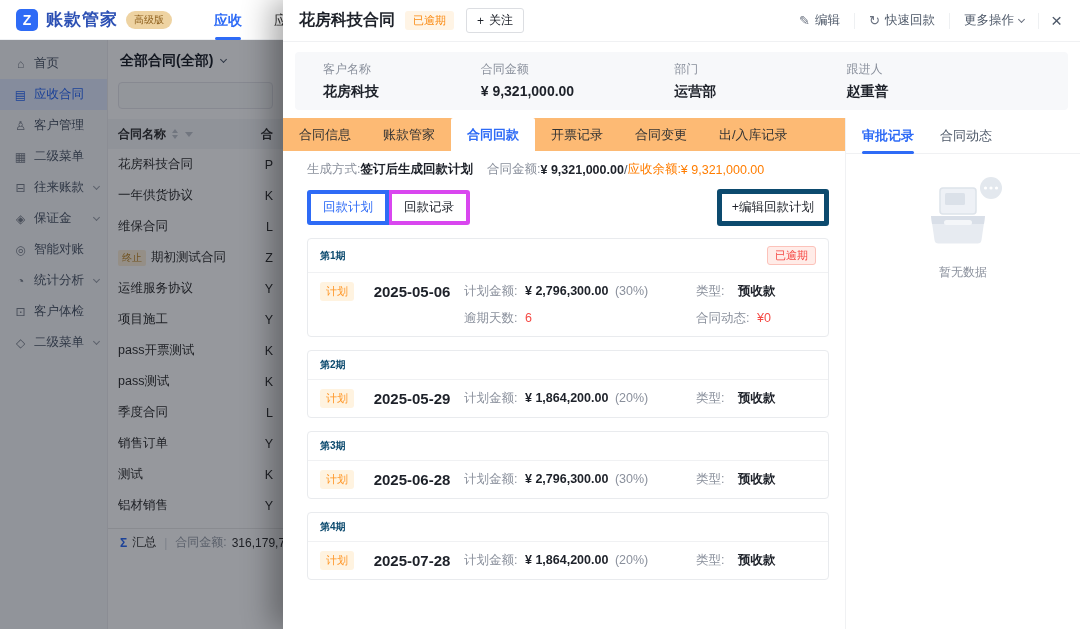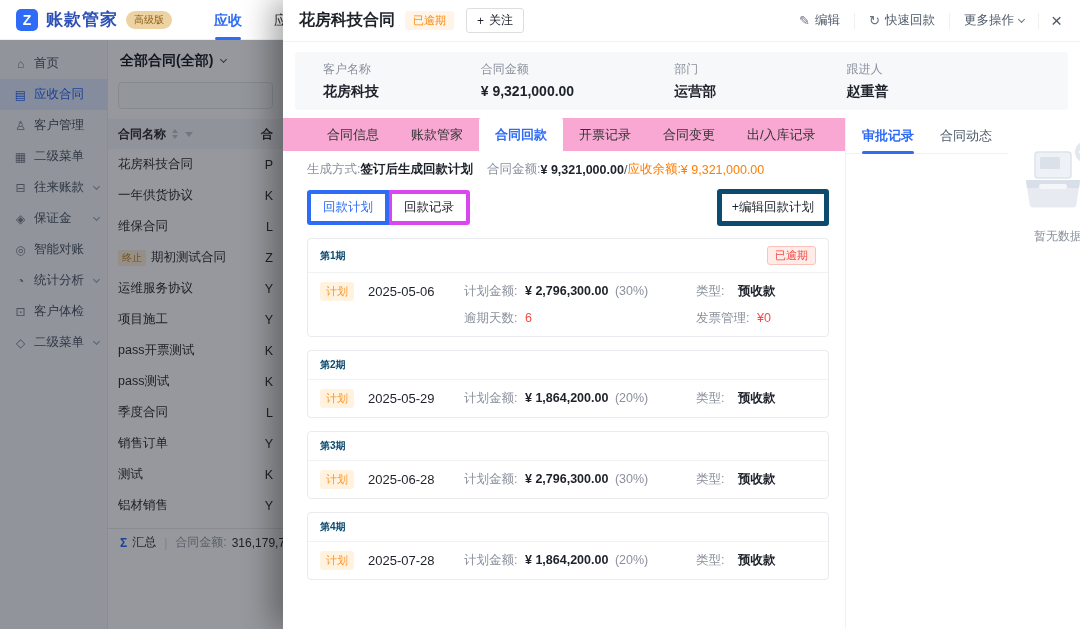--- a/index.html
+++ b/index.html
@@ -71,21 +71,21 @@
   .chev-sm { width:5px; height:5px; border-right:1.3px solid #6b7280; border-bottom:1.3px solid #6b7280; transform:rotate(45deg); display:inline-block; margin-top:-3px; }
 
   .dw-info { margin:10px 12px 8px 12px; flex:none; background:#f7f8fa; border-radius:4px; display:flex; padding:9px 28px; }
   .field { display:flex; flex-direction:column; gap:5px; }
   .field.f1 { flex:0 0 22%; } .field.f2 { flex:0 0 27%; } .field.f3 { flex:0 0 24%; } .field.f4 { flex:1; }
   .f-label { font-size:12px; color:#8a909c; }
   .f-value { font-size:14px; color:#1d2129; font-weight:600; }
 
   .dw-body { flex:1; display:flex; min-height:0; }
   .dw-main { width:562px; flex:none; display:flex; flex-direction:column; }
-  .dw-tabs { height:33px; flex:none; background:#f9a8d4; display:flex;padding-left:28px; }
+  .dw-tabs { height:33px; flex:none; background:#fdba74; display:flex; }
   .dw-tab { padding:0 16px; line-height:33px; font-size:13px; color:#333; cursor:pointer; white-space:nowrap; }
   .dw-tab.active { background:#fff; color:#2E6BF6; font-weight:bold; border-radius:2px 2px 0 0; }
 
   .dw-content { flex:1; padding:10px 16px 0 24px; overflow:hidden; }
   .meta { font-size:12.5px; color:#4e5969; display:flex; align-items:center; white-space:nowrap; }
   .meta .mval { color:#1d2129; font-weight:600; }
   .meta .gap { width:14px; }
   .orange { color:#ff7d00; }
   .subtabs-row { display:flex; align-items:center; margin-top:11px; }
   .seg-btn { border:4px solid #d946ef; background:#fff; font-size:12.5px; color:#1d2129; padding:5px 12px; cursor:pointer; }
@@ -99,29 +99,29 @@
   .card { border:1px solid #e9ebee; border-radius:4px; background:#fff; }
   .card-head { display:flex; align-items:center; justify-content:space-between; padding:7px 12px;
                border-bottom:1px solid #f0f1f3; }
   .period { font-size:10px; font-weight:bold; color:#0c4a6e; }
   .ov-badge { background:#ffece8; border:1px solid #fcc2ba; color:#f54a45; font-size:11px; padding:1px 7px; border-radius:3px; }
   .card-body { padding:9px 12px; }
   .prow { display:grid; grid-template-columns:40px 88px 224px 1fr; column-gap:8px; align-items:center;
           font-size:12.5px; color:#4e5969; }
   .prow + .prow { margin-top:9px; }
   .tag { background:#fff3e0; color:#ff9626; font-size:11px; padding:2px 6px; border-radius:3px; justify-self:start; }
-  .p-date { color:#1d2129; font-weight:400; font-size:13px; white-space:nowrap; }
+  .p-date { color:#1d2129; font-weight:700; font-size:15px; white-space:nowrap;text-align:center; }
   .cell { white-space:nowrap; }
   .lbl { color:#8a909c; }
   .val { color:#1d2129; font-weight:bold; margin-left:4px; }
   .pct { color:#8a909c; margin-left:3px; }
   .tv { color:#1d2129; font-weight:600; margin-left:10px; }
   .red { color:#f54a45; margin-left:4px; }
 
-  .dw-right { flex:1; border-left:1px solid #f0f1f3; display:flex; min-width:0; }
+  .dw-right { flex:1; border-left:1px solid #f0f1f3; display:flex; flex-direction:column; min-width:0; }
   .rp-tabs { display:flex; gap:26px; padding:0 16px; border-bottom:1px solid #f0f1f3; height:36px; align-items:center; flex:none; }
   .rp-tab { font-size:13px; color:#4e5969; height:36px; line-height:36px; position:relative; cursor:pointer; white-space:nowrap; }
   .rp-tab.active { color:#2E6BF6; font-weight:bold; }
   .rp-tab.active::after { content:""; position:absolute; left:0; right:0; bottom:0; height:2.5px; background:#2E6BF6; border-radius:2px; }
   .rp-empty { display:flex; flex-direction:column; align-items:center; margin-top:20px; gap:10px; }
   .empty-text { font-size:12px; color:#8a909c; }
 </style>
 </head>
 <body>
 
@@ -362,21 +362,21 @@
                   </span>
                 </div>
                 <div class="prow">
                   <span></span>
                     <span></span>
                   <span class="cell">
                     <span class="lbl">逾期天数:</span>
                     <span class="red">6</span>
                   </span>
                   <span class="cell">
-                    <span class="lbl">发票管理:</span>
+                    <span class="lbl">合同动态:</span>
                     <span class="red">¥0</span>
                   </span>
                 </div>
               </div>
             </div>
 
             <div class="card">
               <div class="card-head">
                 <span class="period">第2期</span>
               </div>

